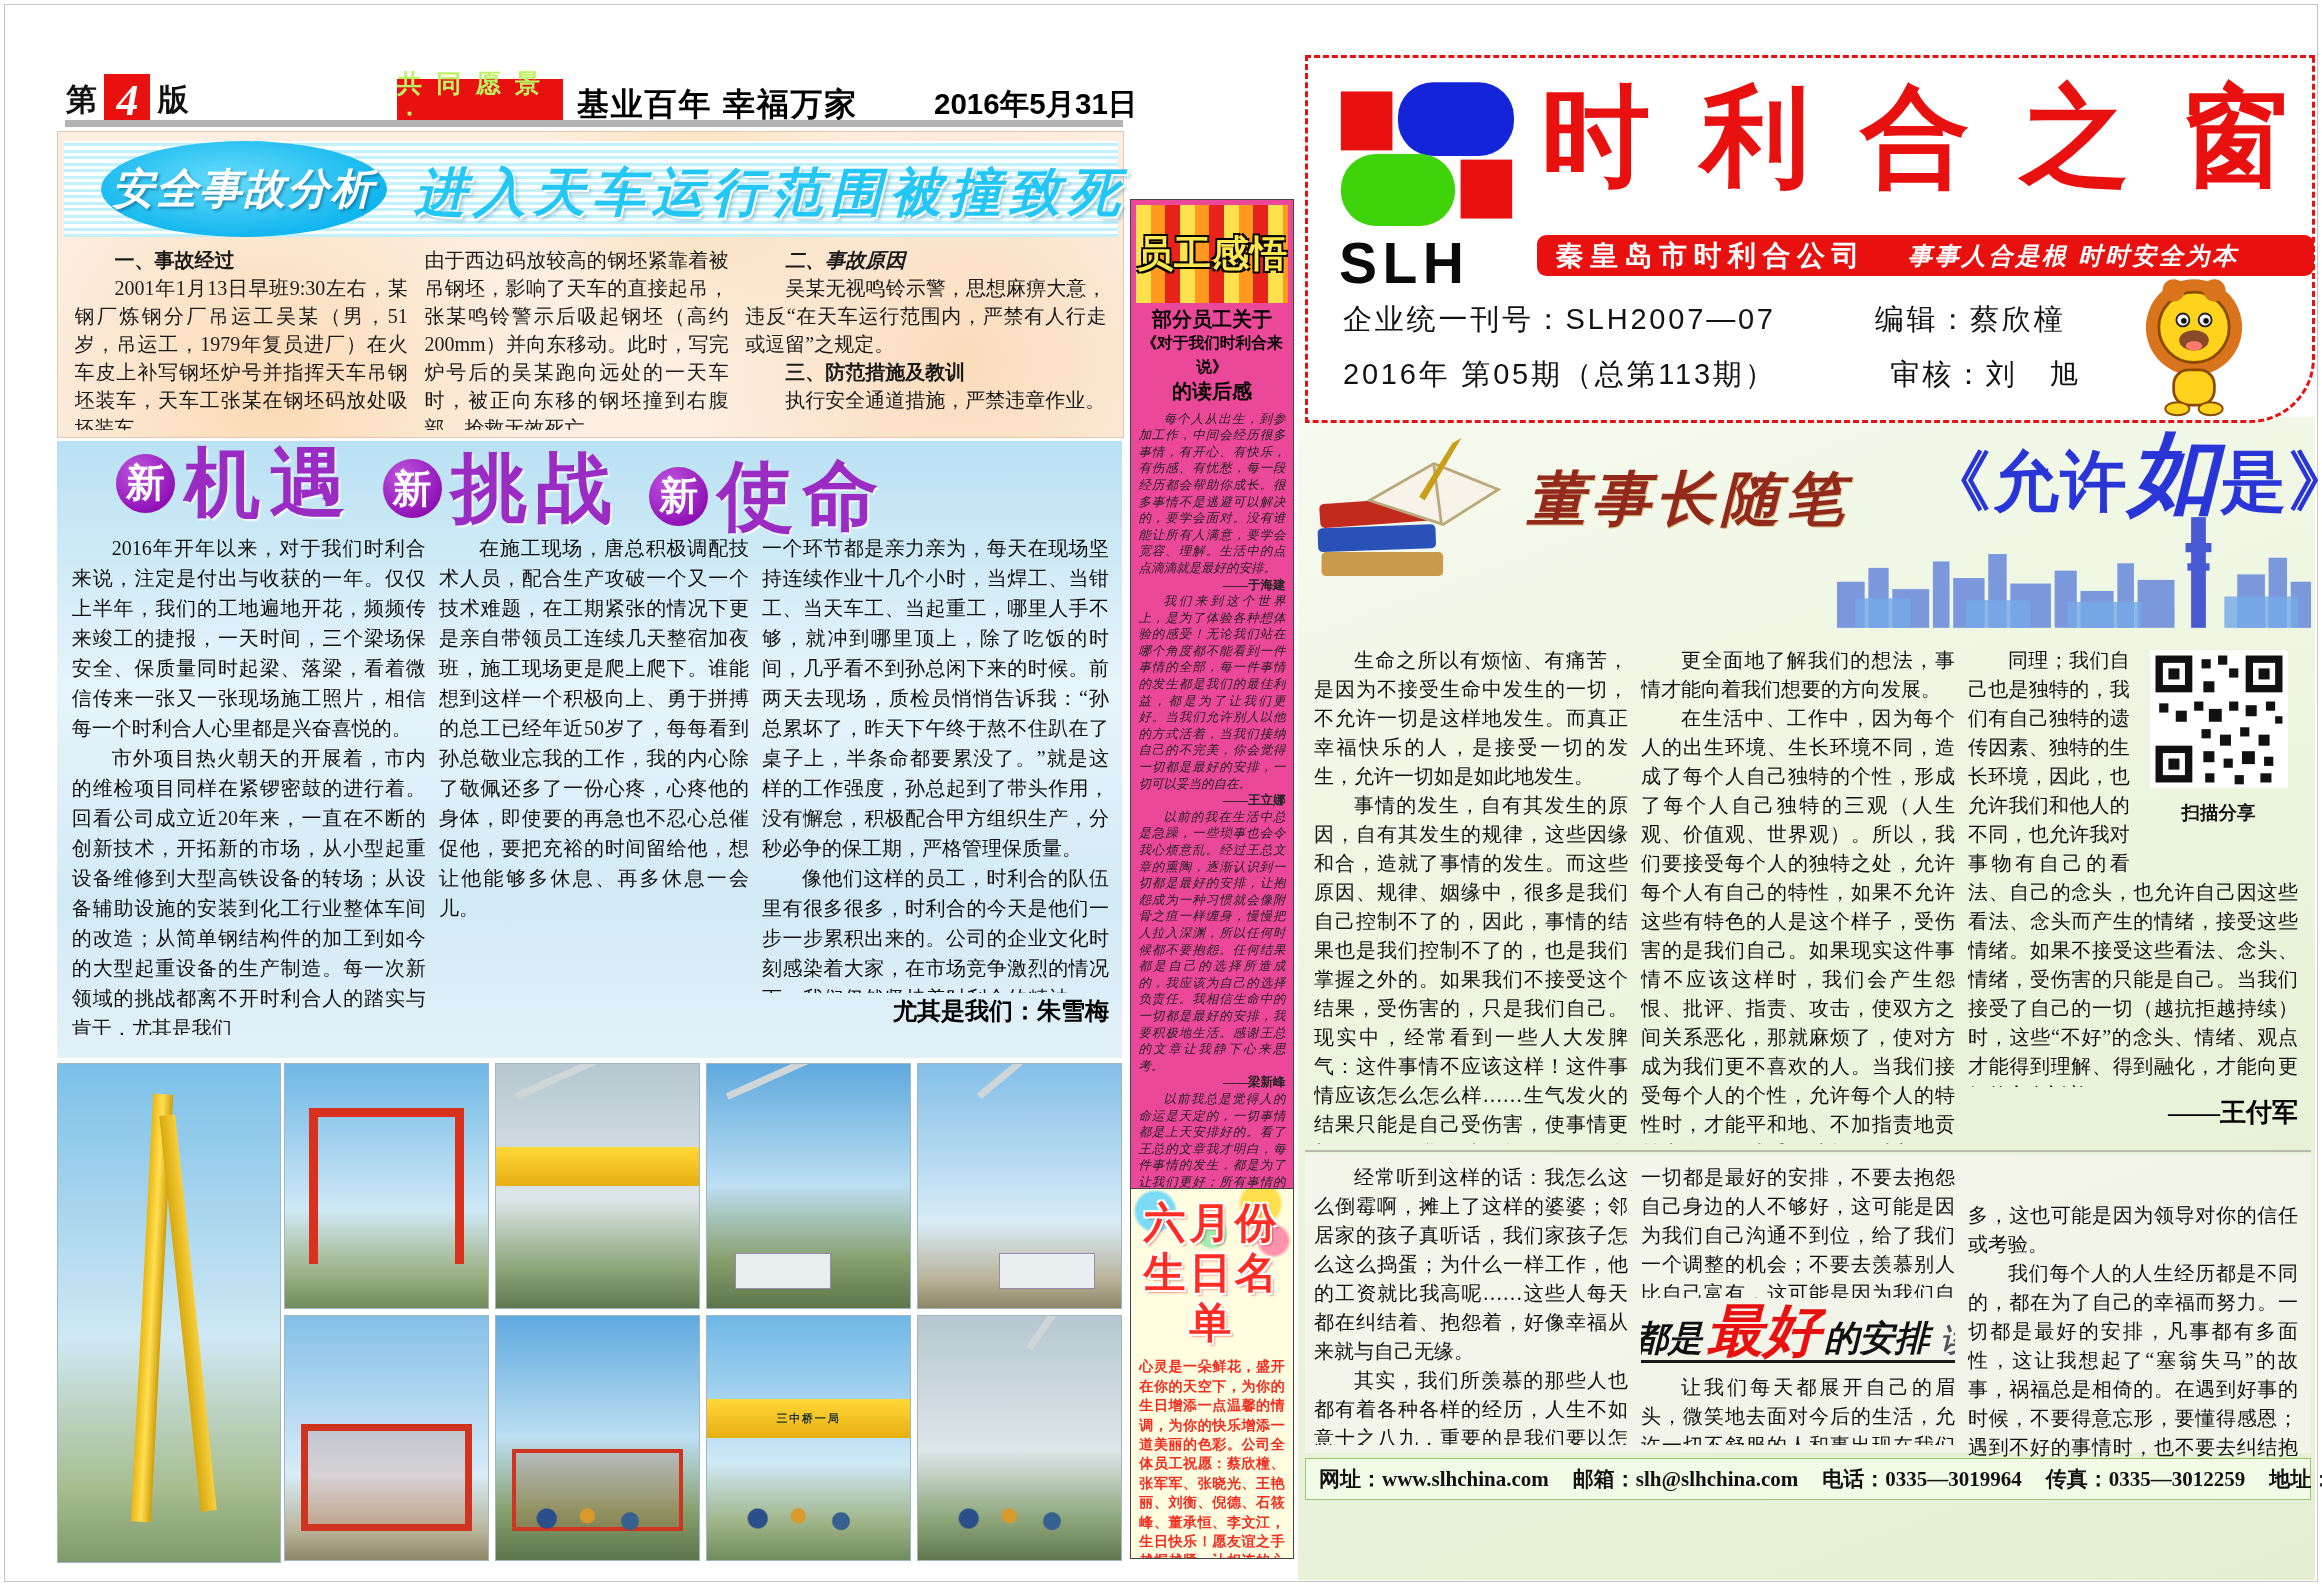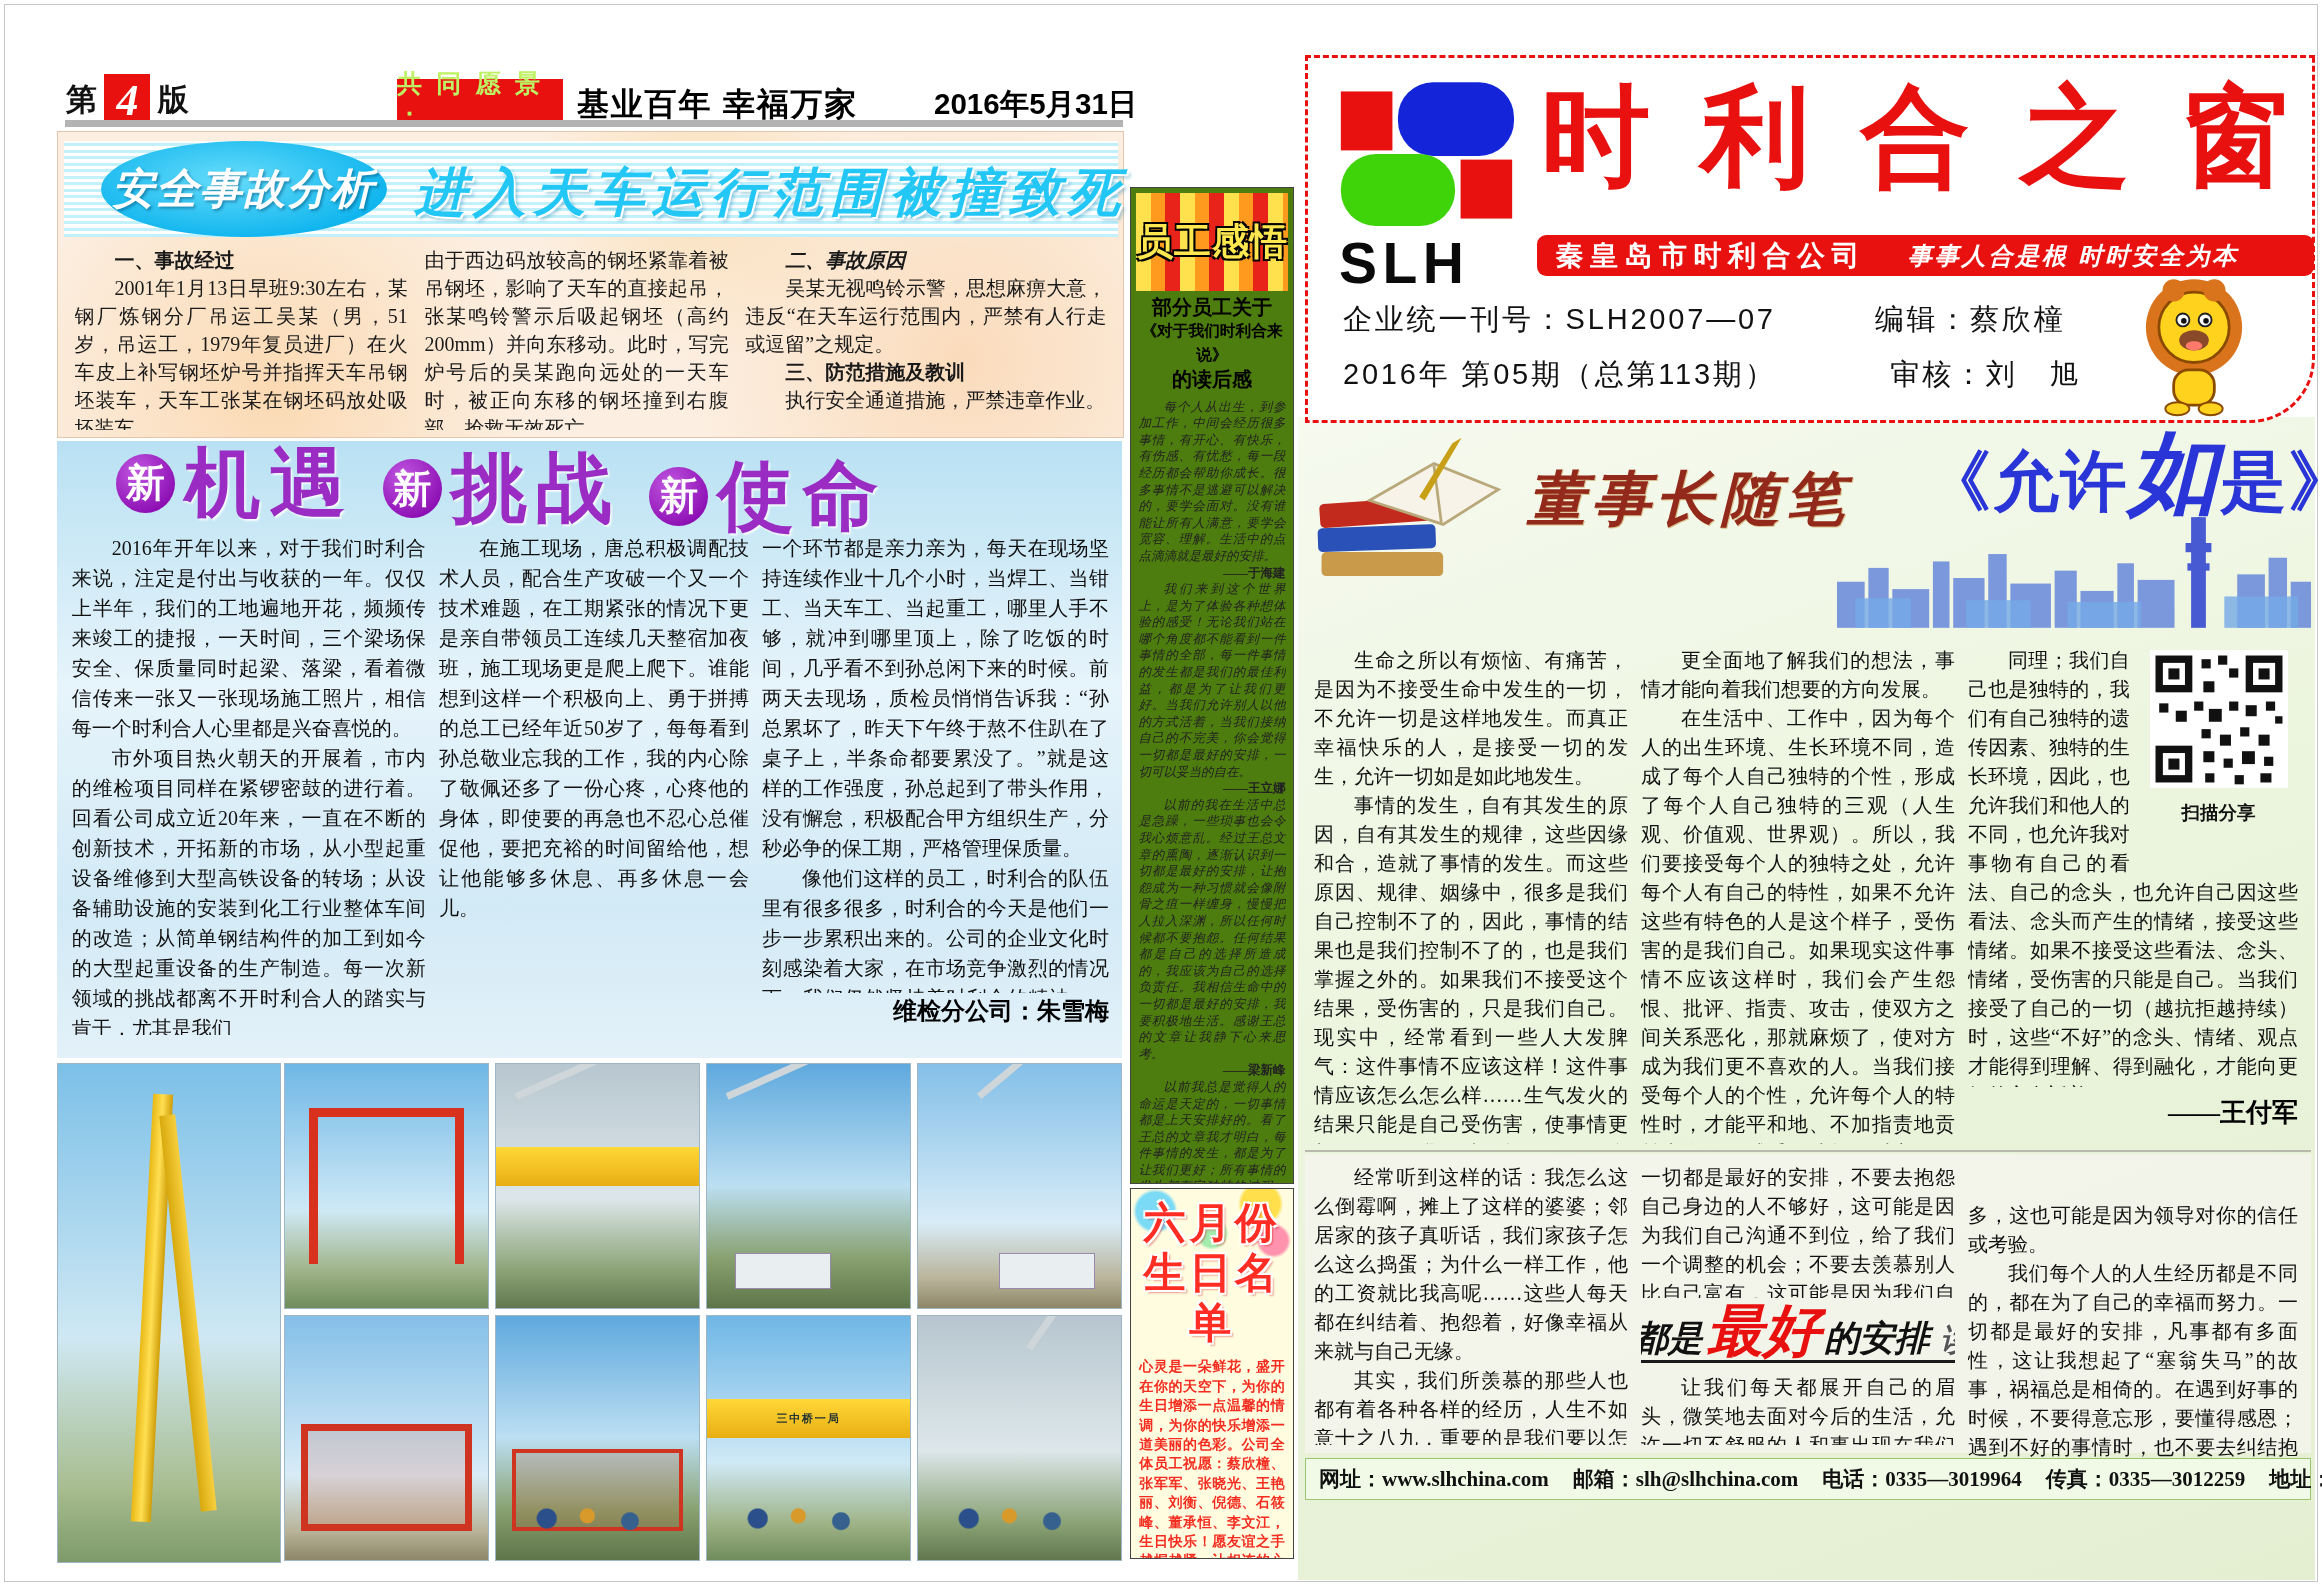--- a/index.html
+++ b/index.html
@@ -69,21 +69,21 @@
   .mastY{position:absolute;left:38%;top:6%;width:9%;height:86%;background:linear-gradient(90deg,#e8b714,#ffdf52,#cf9d08);transform:rotate(3deg);}
   .mastY2{position:absolute;left:55%;top:10%;width:7%;height:80%;background:linear-gradient(90deg,#d8a90e,#f7cf3e);transform:rotate(-6deg);}
   .boom{position:absolute;left:10%;top:12%;width:64%;height:6.5px;background:#cfd6da;transform:rotate(-24deg);transform-origin:left;}
   .truck{position:absolute;bottom:8%;left:14%;width:46%;height:14%;background:#e9eef0;border:0.9px solid #98a;}
   .redframe{position:absolute;left:8%;right:8%;bottom:12%;height:38%;border:7.4px solid #cf3420;background:rgba(210,60,30,.15);}
   .workers{position:absolute;bottom:6%;left:0;right:0;height:22%;
     background:radial-gradient(circle at 25% 50%,#2a4f8a 6%,transparent 7%),
                radial-gradient(circle at 45% 45%,#d89a2a 6%,transparent 7%),
                radial-gradient(circle at 66% 55%,#36618f 6%,transparent 7%);}
   
-  .refl{left:1130px;top:187px;width:162px;height:995px;background:#4d7c0f;border:1.8px solid #444;overflow:hidden;}
+  .refl{left:1130px;top:199px;width:162px;height:995px;background:#ec4899;border:1.8px solid #444;overflow:hidden;}
   .reflhead{margin:4.6px;height:98px;background:repeating-linear-gradient(90deg,#ffe14d 0 14.8px,#ff9a1e 14.8px 29.5px,#e8231a 29.5px 44px);
     display:flex;align-items:center;justify-content:center;}
   .reflhead span{font-size:37px;font-weight:bold;color:#ffe74f;
     text-shadow:-1.8px -1.8px 0 #000,1.8px -1.8px 0 #000,-1.8px 1.8px 0 #000,1.8px 1.8px 0 #000;letter-spacing:0.9px;}
   .reflsub{text-align:center;font-weight:bold;color:#000;margin:1.8px 3.7px 7.4px;line-height:24px;}
   .reflsub .s1{font-size:20px;} .reflsub .s2{font-size:15.7px;} .reflsub .s3{font-size:20px;}
   .entries{margin:0 7.4px;font-family:"Liberation Serif","DejaVu Serif",serif;font-style:italic;
     font-size:12.5px;line-height:16.6px;color:#222;text-align:justify;overflow:hidden;height:794px;}
   .entries p{margin:0;text-indent:2em;}
   .entries .auth{font-style:normal;font-weight:bold;text-align:right;text-indent:0;}
@@ -208,21 +208,21 @@
     <p>市外项目热火朝天的开展着，市内的维检项目同样在紧锣密鼓的进行着。回看公司成立近20年来，一直在不断的创新技术，开拓新的市场，从小型起重设备维修到大型高铁设备的转场；从设备辅助设施的安装到化工行业整体车间的改造；从简单钢结构件的加工到如今的大型起重设备的生产制造。每一次新领域的挑战都离不开时利合人的踏实与肯干，尤其是我们</p>
   </div>
   <div class="featcol fc2">
     <p>在施工现场，唐总积极调配技术人员，配合生产攻破一个又一个技术难题，在工期紧张的情况下更是亲自带领员工连续几天整宿加夜班，施工现场更是爬上爬下。谁能想到这样一个积极向上、勇于拼搏的总工已经年近50岁了，每每看到孙总敬业忘我的工作，我的内心除了敬佩还多了一份心疼，心疼他的身体，即使要的再急也不忍心总催促他，要把充裕的时间留给他，想让他能够多休息、再多休息一会儿。</p>
 
   </div>
   <div class="featcol fc3">
     <p style="text-indent:0;">一个环节都是亲力亲为，每天在现场坚持连续作业十几个小时，当焊工、当钳工、当天车工、当起重工，哪里人手不够，就冲到哪里顶上，除了吃饭的时间，几乎看不到孙总闲下来的时候。前两天去现场，质检员悄悄告诉我：“孙总累坏了，昨天下午终于熬不住趴在了桌子上，半条命都要累没了。”就是这样的工作强度，孙总起到了带头作用，没有懈怠，积极配合甲方组织生产，分秒必争的保工期，严格管理保质量。</p>
     <p>像他们这样的员工，时利合的队伍里有很多很多，时利合的今天是他们一步一步累积出来的。公司的企业文化时刻感染着大家，在市场竞争激烈的情况下，我们仍然坚持着时利合的精神——百折不挠，翻越着一个又一个新的高峰，占领一个又一个新的领域。愿时利合“基业百年，幸福万家”。</p>
   </div>
-  <div class="featsig">维检分公司：朱雪梅</div>
+  <div class="featsig">尤其是我们：朱雪梅</div>
 </div>
 
 <div class="abs photo ptall">
   <div class="mastY"></div>
   <div class="mastY2"></div>
 </div>
 <div class="abs pgrid">
   <div class="photo sky1">
       <div class="portalR"></div>
     </div>

